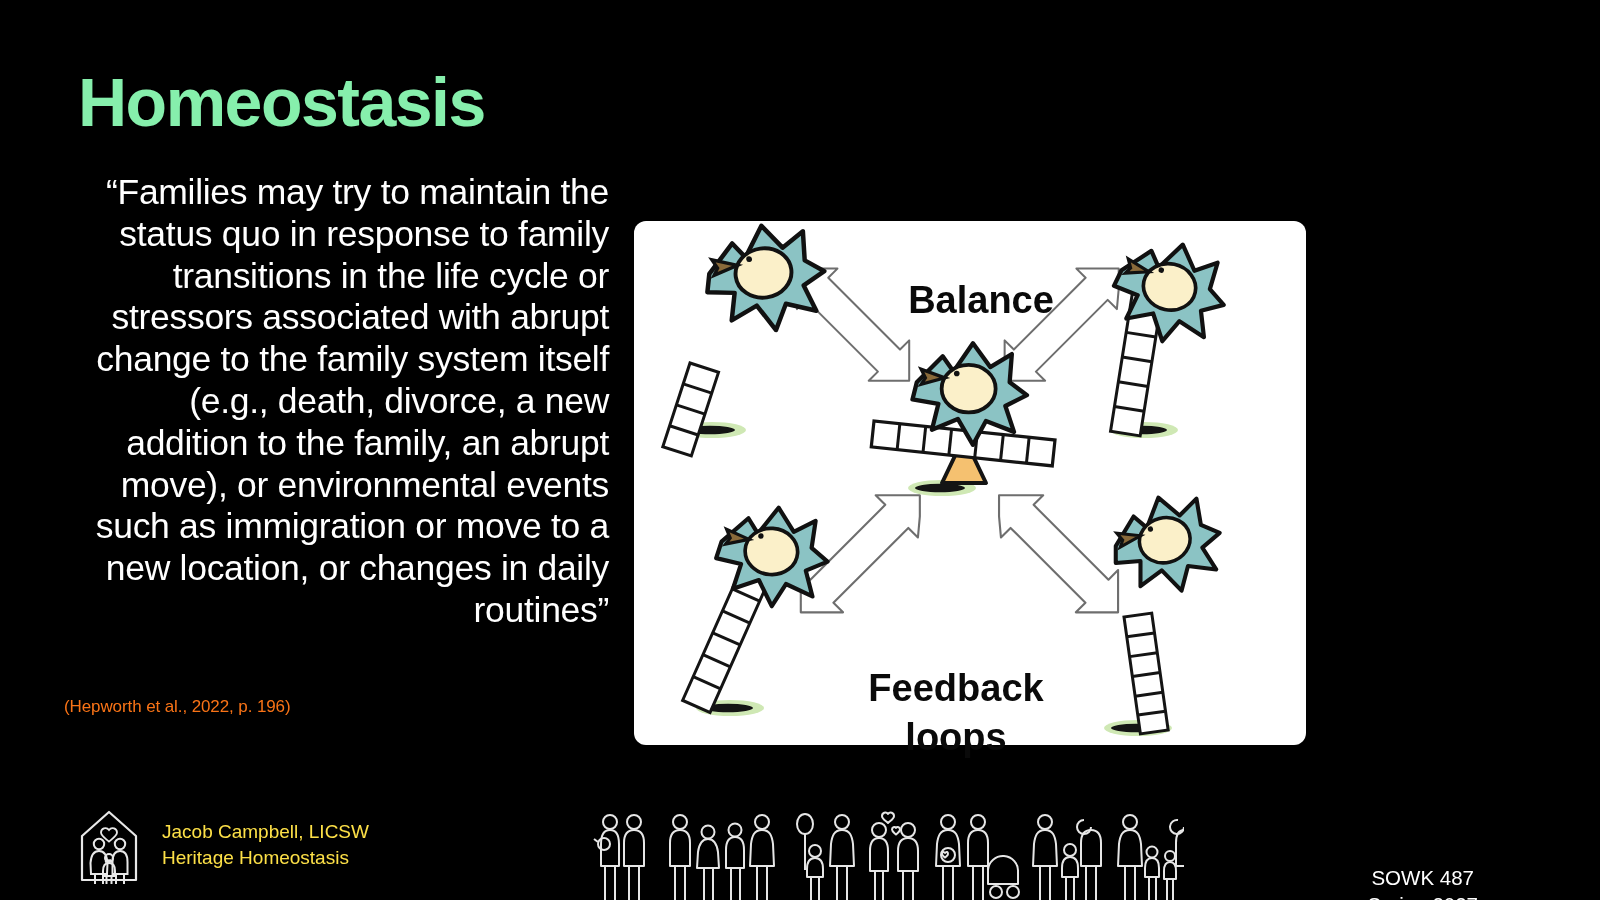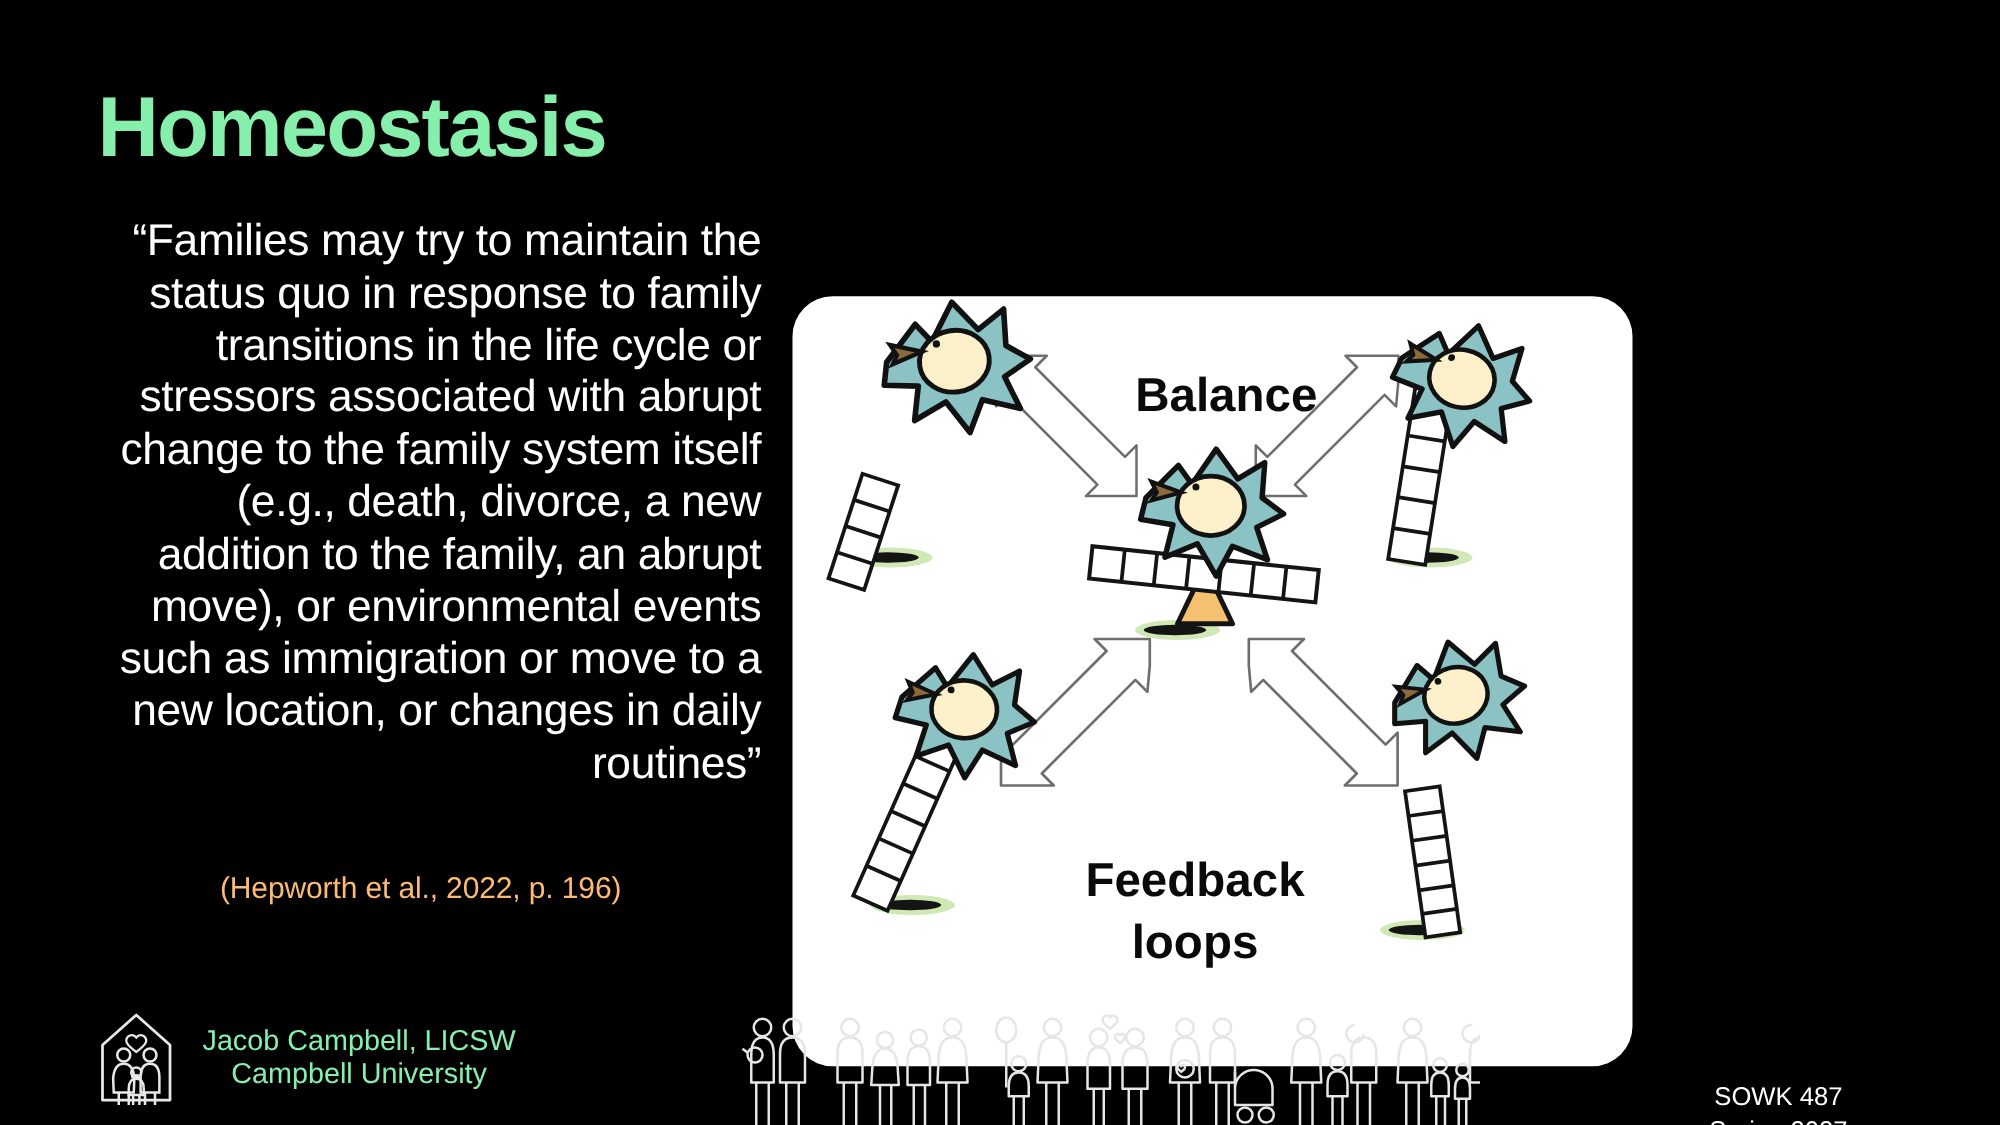--- a/index.html
+++ b/index.html
@@ -44,36 +44,35 @@
     line-height: 41.8px;
     color: #ffffff;
     letter-spacing: -0.3px;
   }
 
   #citation {
     position: absolute;
     left: 64px;
     top: 697px;
     width: 545px;
-    text-align: center;
-    font-size: 24px;
-    color: #fdba74;
+    text-align: left;
+    font-size: 17px;
+    color: #f97316;
     letter-spacing: -0.1px;
   }
 
   
   #diagram-card {
     position: absolute;
     left: 634px;
     top: 221px;
     width: 672px;
-    height: 616px;
+    height: 524px;
     background: #ffffff;
-    border-radius: 32px;
-    margin-top: 16px;
+    border-radius: 12px;
   }
 
   #diagram-svg { display: block; width: 672px; height: 548px; }
 
   .diagram-label {
     font-family: "Liberation Sans", sans-serif;
     font-weight: bold;
     fill: #0a0a0a;
   }
 
@@ -81,25 +80,24 @@
   #footer-left {
     position: absolute;
     left: 78px;
     top: 806px;
     display: flex;
     align-items: center;
     gap: 22px;
   }
 
   #footer-author {
-    font-size: 23px;
+    font-size: 19px;
     line-height: 26px;
-    color: #86efac;
+    color: #fde047;
     white-space: nowrap;
-    text-align: center;
   }
 
   #footer-author .line2 { display: block; }
 
   #footer-center {
     position: absolute;
     left: 592px;
     top: 808px;
     width: 592px;
     height: 92px;
@@ -286,21 +284,21 @@
     <path d="M31,57 c-4.5,0 -6,3.5 -6,8 L25,70 L37,70 L37,65 c0,-4.5 -1.5,-8 -6,-8 Z" fill="none" stroke="#e8e8e8" stroke-width="2"></path>
     <line x1="28.5" y1="70" x2="28.5" y2="78" stroke="#e8e8e8" stroke-width="2"></line>
     <line x1="33.5" y1="70" x2="33.5" y2="78" stroke="#e8e8e8" stroke-width="2"></line>
 
     <line x1="29" y1="54" x2="34.5" y2="56" stroke="#e8e8e8" stroke-width="2"></line>
     <line x1="33" y1="54" x2="27" y2="56" stroke="#e8e8e8" stroke-width="2"></line>
   </svg>
 
   <div id="footer-author">
     <span>Jacob Campbell, LICSW</span>
-    <span class="line2">Campbell University</span>
+    <span class="line2">Heritage Homeostasis</span>
   </div>
 </div>
 
 <div id="footer-center">
   <svg width="592" height="92" viewBox="0 0 592 92">
     <g fill="none" stroke="#e6e6e6" stroke-width="2" stroke-linejoin="round">
 
       <circle cx="18" cy="14" r="7"></circle>
       <path d="M18,22 c-7,0 -9,6 -9,14 l0,22 l18,0 l0,-22 c0,-8 -2,-14 -9,-14 Z"></path>
       <line x1="13" y1="58" x2="13" y2="92"></line>

